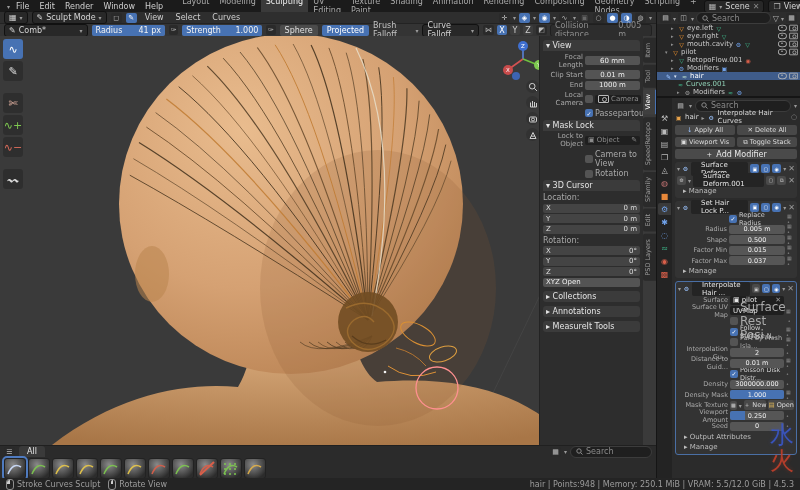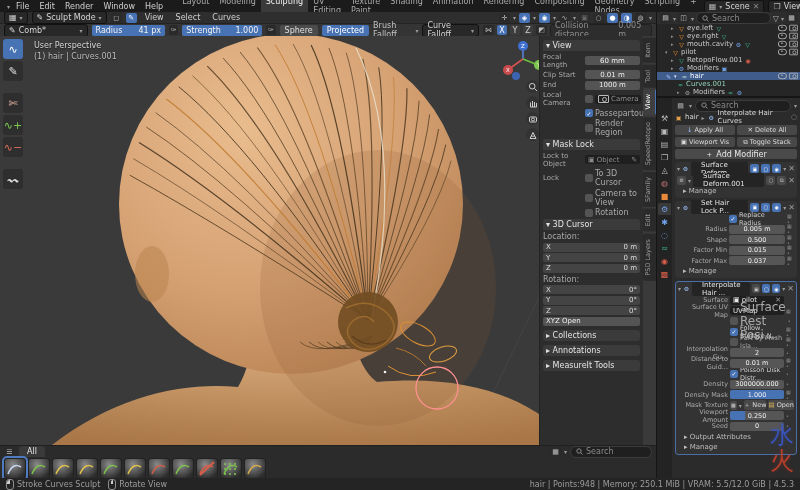--- a/index.html
+++ b/index.html
@@ -63,21 +63,21 @@
   .gizmo{position:absolute;left:502px;top:4px;}
   .nav-icons{position:absolute;left:526px;top:44px;display:flex;flex-direction:column;gap:3px;}
   .nav-btn{width:13px;height:13px;border-radius:50%;background:#2e2e2eB0;display:flex;align-items:center;justify-content:center;}
 
   
   .npanel{position:absolute;right:13px;top:0;width:104px;height:409px;background:#2d2d2d;
           border-left:1px solid #232323;padding:2px 3px;box-sizing:border-box;overflow:hidden;}
   .sect{background:#3b3b3b;border-radius:3px 3px 0 0;padding:1px 3px;color:#e4e4e4;margin-top:2px;}
   .sect.closed{border-radius:3px;margin-top:4px;}
   .prow{display:flex;align-items:center;margin:1.5px 0;gap:2px;}
-  .plabel{width:40px;color:#a9a9a9;font-size:7px;flex:0 0 40px;}
+  .plabel{width:40px;text-align:right;color:#a9a9a9;font-size:7px;flex:0 0 40px;}
   .pval{flex:1;background:#545454;border-radius:2px;height:9px;display:flex;align-items:center;
         justify-content:center;color:#eee;font-size:7px;}
   .pfield{flex:1;background:#1f1f1f;border-radius:2px;height:9px;display:flex;align-items:center;
         padding:0 3px;color:#8b8b8b;font-size:7px;gap:2px;}
   .axis{flex:1;background:#444;border-radius:2px;height:9px;display:flex;align-items:center;
         justify-content:space-between;padding:0 3px;color:#ddd;font-size:7px;}
   .np-tabs{position:absolute;right:0;top:0;width:13px;height:300px;display:flex;flex-direction:column;gap:2px;padding-top:2px;}
   .np-tab{writing-mode:vertical-rl;transform:rotate(180deg);font-size:6.5px;color:#9b9b9b;background:#2a2a2a;
           border-radius:0 2px 2px 0;padding:5px 1px;text-align:center;}
   .np-tab.active{background:#3f3f3f;color:#fff;border-left:1px solid #4772b3;}
@@ -324,24 +324,20 @@
         <ellipse cx="443" cy="318" rx="14" ry="7" fill="none" stroke="#e0a040" stroke-width="1" transform="rotate(-18 443 318)"></ellipse>
         <path d="M388,330 q22,16 48,6" fill="none" stroke="#dd9136" stroke-width="1"></path>
         <path d="M396,312 q18,4 30,18" fill="none" stroke="#c07a30" stroke-width="0.9"></path>
       </g>
 
       <circle cx="437" cy="352" r="21" fill="none" stroke="#ff9090" stroke-width="1.3"></circle>
       <circle cx="385" cy="336" r="1.3" fill="#f2f2f2"></circle>
     </svg>
 
     
-    <div class="vp-overlay">
-      <div>User Perspective</div>
-      <div style="color:#bdbdbd;">(1) hair | Curves.001</div>
-    </div>
 
     
     <div class="toolbar">
       <div class="tool-btn active">∿</div>
       <div class="tool-btn">✎</div>
       <div class="tool-gap"></div>
       <div class="tool-btn" style="color:#e0b0a0;">✄</div>
       <div class="tool-btn" style="color:#7ec850;">∿+</div>
       <div class="tool-btn" style="color:#d96b5a;">∿−</div>
       <div class="tool-gap"></div>
@@ -407,39 +403,29 @@
           <span class="pfield">
             <span class="i-cam"></span>
             <span>Camera</span>
           </span>
         </div>
       <div class="prow">
           <span class="plabel"></span>
           <span class="cb on"></span>
           <span style="color:#a9a9a9;">Passepartout</span>
         </div>
-      <div class="prow">
-          <span class="plabel"></span>
-          <span class="cb"></span>
-          <span style="color:#a9a9a9;">Render Region</span>
-        </div>
 
       <div class="sect">▾ <span>Mask Lock</span></div>
       <div class="prow">
           <span class="plabel">Lock to Object</span>
           <span class="pfield">
             <span>▣</span>
             <span>Object</span>
             <span style="margin-left:auto;">✎</span>
           </span>
-        </div>
-      <div class="prow">
-          <span class="plabel">Lock</span>
-          <span class="cb"></span>
-          <span style="color:#a9a9a9;">To 3D Cursor</span>
         </div>
       <div class="prow">
           <span class="plabel"></span>
           <span class="cb"></span>
           <span style="color:#a9a9a9;">Camera to View</span>
         </div>
       <div class="prow">
           <span class="plabel"></span>
           <span class="cb"></span>
           <span style="color:#a9a9a9;">Rotation</span>

